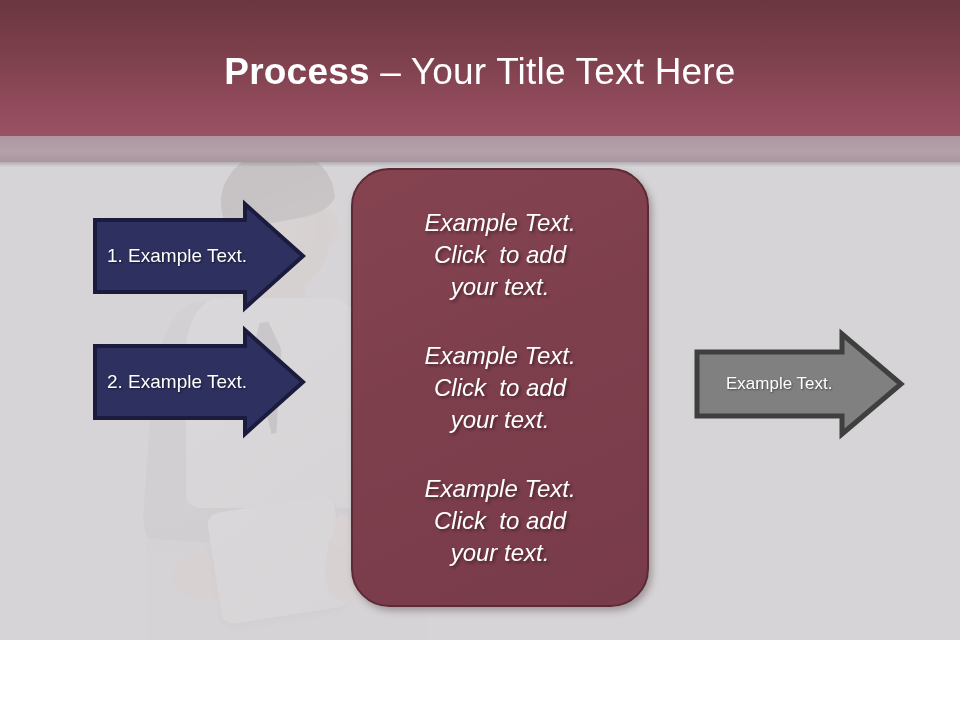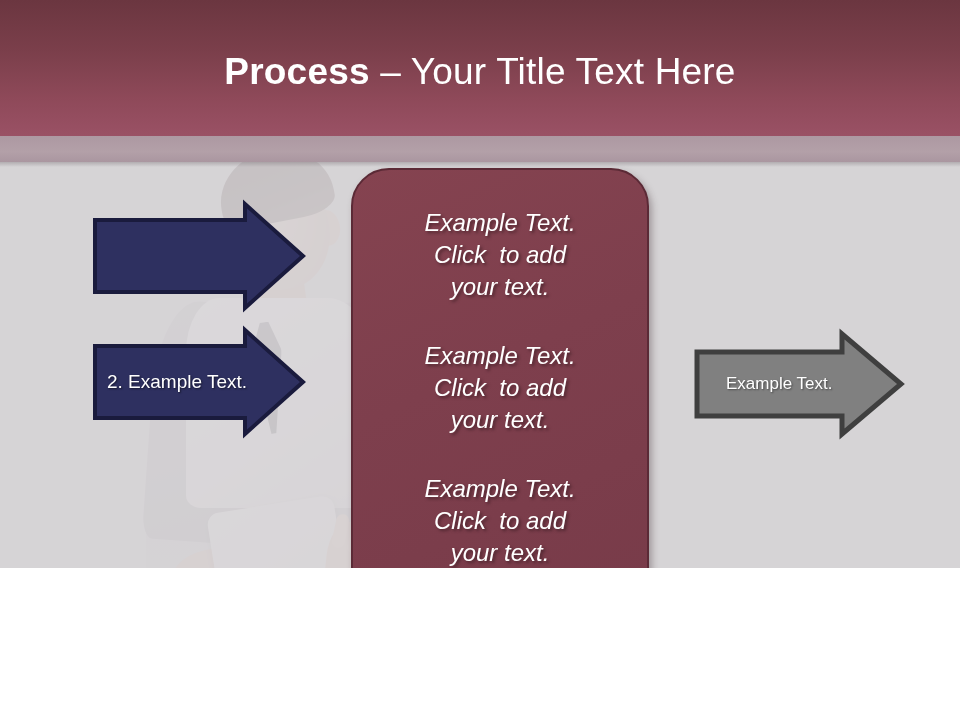--- a/index.html
+++ b/index.html
@@ -4,21 +4,21 @@
 <title>Process Slide</title>
 <style>
   html, body {
     margin: 0;
     padding: 0;
     background: #ffffff;
   }
   #slide {
     position: relative;
     width: 960px;
-    height: 568px;
+    height: 640px;
     overflow: hidden;
     background: #d6d4d6;
     font-family: "Liberation Sans", sans-serif;
     -webkit-font-smoothing: antialiased;
   }
 
   
   .photo-layer {
     position: absolute;
     left: 0;
@@ -315,20 +315,21 @@
   <div class="header-strip-shadow"></div>
 
   <div class="slide-title">
     <span class="t-bold">Process</span><span class="t-rest"> – Your Title Text Here</span>
   </div>
 
   <div class="arrow arrow-blue" id="arrow-1">
     <svg class="arrow-svg" width="212" height="108" viewBox="0 0 212 108">
       <polygon points="2,18 152,18 152,2 210,54 152,106 152,90 2,90" fill="#2e3060" stroke="#1a1b3d" stroke-width="4" stroke-linejoin="miter"></polygon>
     </svg>
+    <span class="arrow-label">1. Example Text.</span>
   </div>
 
   <div class="arrow arrow-blue" id="arrow-2">
     <svg class="arrow-svg" width="212" height="108" viewBox="0 0 212 108">
       <polygon points="2,18 152,18 152,2 210,54 152,106 152,90 2,90" fill="#2e3060" stroke="#1a1b3d" stroke-width="4" stroke-linejoin="miter"></polygon>
     </svg>
     <span class="arrow-label">2. Example Text.</span>
   </div>
 
 

